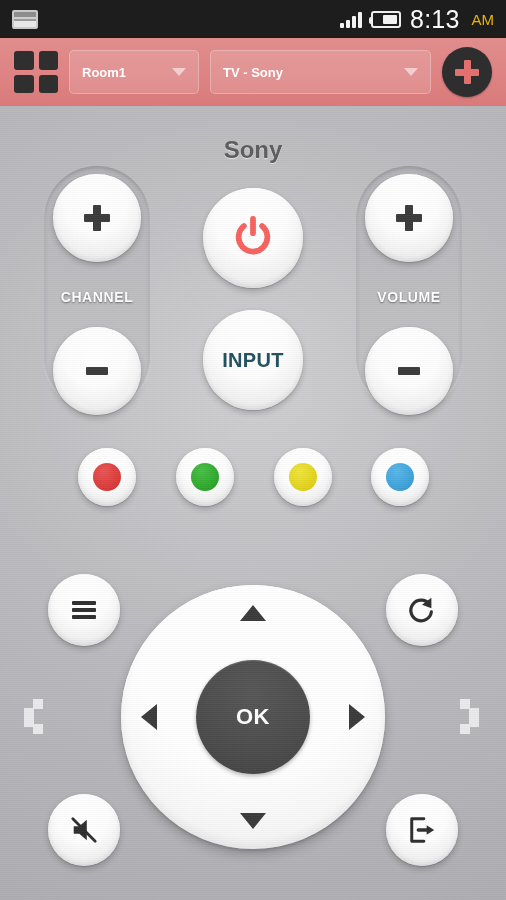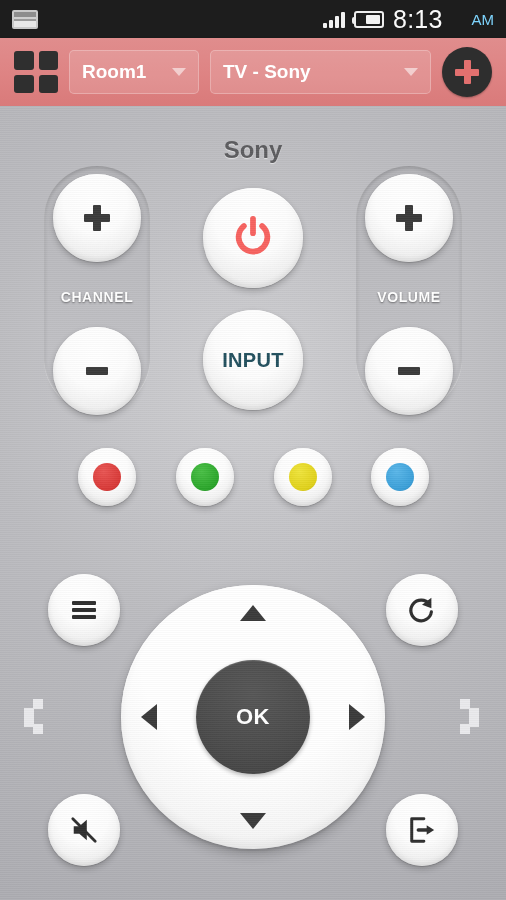--- a/index.html
+++ b/index.html
@@ -56,21 +56,21 @@
   .icon-battery .lvl {
     display:block; height:100%; width:66%;
     background:#f2f2f2; border-radius:1px;
     margin-left:auto;
   }
 
   .sb-time {
     color:#fafafa; font-size:25px; font-weight:400;
     letter-spacing:.2px; line-height:1;
   }
-  .sb-ampm { color:#7dd3fc; font-size:15px; font-weight:400; margin-left:20px; }
+  .sb-ampm { color:#eab308; font-size:15px; font-weight:400; margin-left:3px; }
 
   
   .header {
     position:absolute; top:38px; left:0;
     width:506px; height:68px;
     background:linear-gradient(#e08d8d 0%, #de8383 55%, #d97a7a 100%);
     display:flex; align-items:center;
     padding:0 14px; gap:11px;
     box-shadow:0 1px 3px rgba(0,0,0,.25);
   }
@@ -87,21 +87,21 @@
     background:rgba(255,255,255,.13);
     border:1px solid rgba(255,255,255,.26);
     border-radius:5px;
     display:flex; align-items:center;
     padding:0 12px;
     position:relative;
   }
   .dd-room { width:130px; }
   .dd-device { flex:1;text-align:center; }
   .dropdown .dd-label {
-    color:#ffffff; font-size:19px; font-weight:bold;
+    color:#ffffff; font-size:13px; font-weight:bold;
     white-space:nowrap; overflow:hidden;
   }
   .dropdown .caret {
     margin-left:auto;
     width:0; height:0;
     border-left:7px solid transparent;
     border-right:7px solid transparent;
     border-top:8px solid rgba(255,255,255,.55);
   }
 

